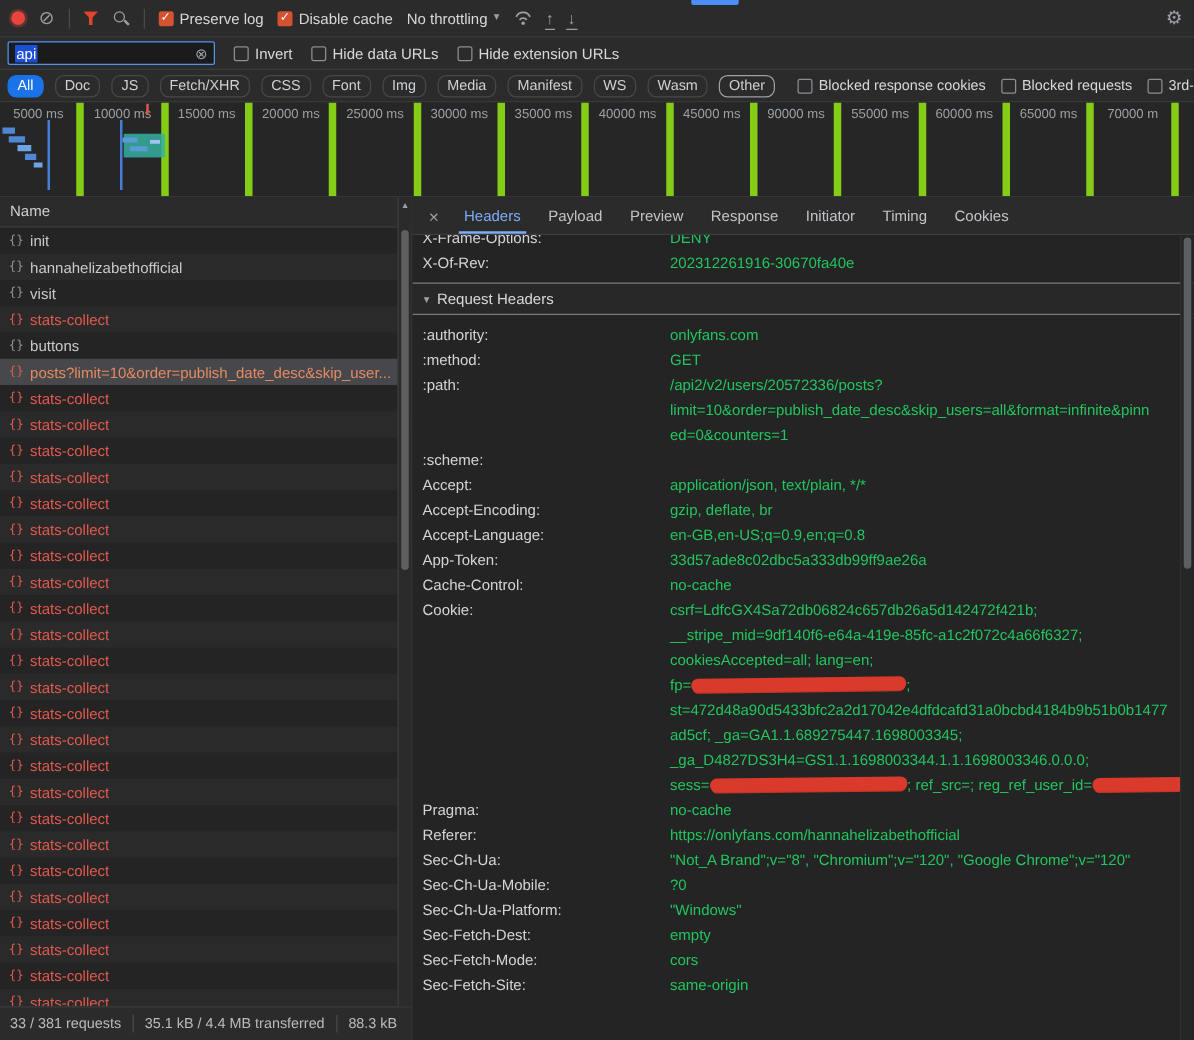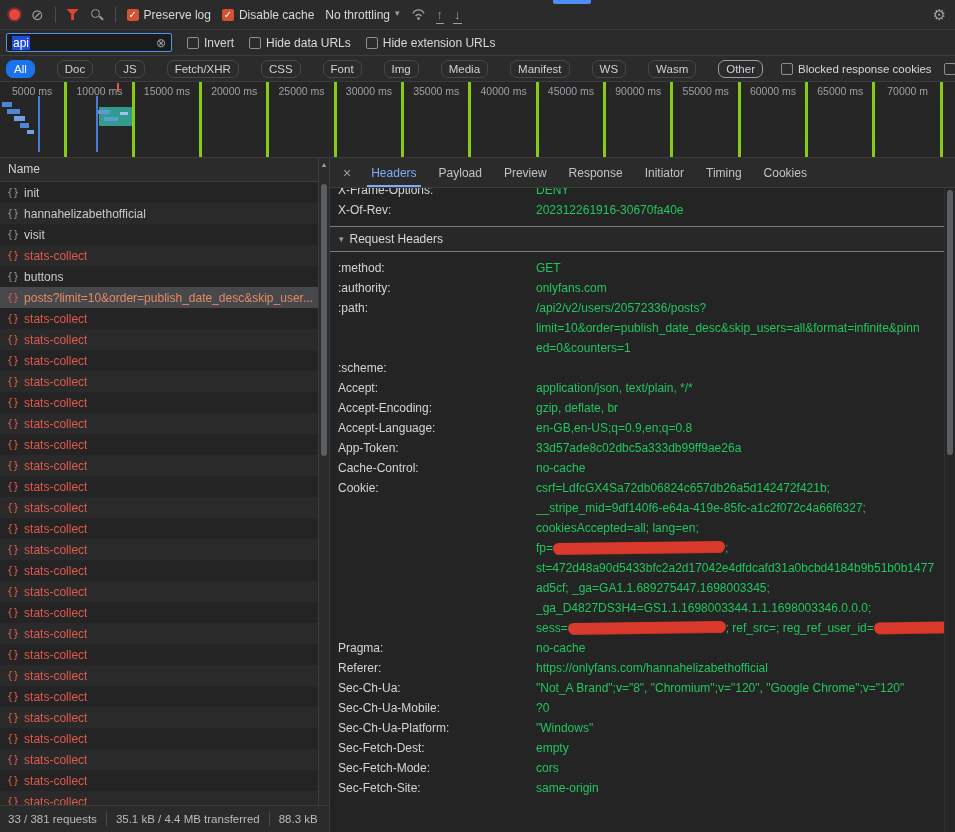--- a/index.html
+++ b/index.html
@@ -30,30 +30,30 @@
   .spacer{flex:1}
   .blue-bar{position:absolute;left:553px;top:0;width:38px;height:4px;background:#4d8df6;border-radius:0 0 2px 2px}
   .gear{font-size:15px}
 
   
   .filter-input{display:flex;align-items:center;width:166px;height:19px;background:#1b1b1b;border:1px solid #5193f1;border-radius:2px;padding:0 5px;gap:4px;cursor:text}
   .filter-text{background:#1d4ed8;color:#fff;padding:0 1px}
   .clear-x{margin-left:auto;color:#9aa0a6;font-size:12px;cursor:pointer;line-height:1}
 
   
-  .pills{display:flex;align-items:flex-start;gap:22px}
+  .pills{display:flex;align-items:flex-start;gap:9px}
   .pill{font:11.5px "Liberation Sans",sans-serif;color:#cdd1d5;background:transparent;border:1px solid #45484b;border-radius:7px;padding:2px 7px;cursor:pointer;white-space:nowrap}
   .pill.selected{background:#1a73e8;border-color:#1a73e8;color:#fff}
   .pill.outlined{border-color:#9aa0a6}
   .tbar3 .cbs{display:flex;gap:12px;margin-left:8px;font-size:11.5px}
 
   
   .timeline{height:76px;border-bottom:1px solid #3c3c3c;background:#262626;position:relative;overflow:hidden;flex:0 0 auto;cursor:ew-resize}
   .tl-cols{display:flex;height:100%}
-  .tl-col{flex:0 0 67.35px;border-right:3px solid #84cc16;padding-top:3px;display:flex;justify-content:center;align-items:flex-start}
+  .tl-col{flex:0 0 67.35px;border-right:6px solid #84cc16;padding-top:3px;display:flex;justify-content:center;align-items:flex-start}
   .tl-label{font-size:10.5px;color:#9aa0a6;white-space:nowrap}
   .wf{position:absolute}
 
   
   .main{flex:1;display:flex;min-height:0}
   .left{flex:0 0 330px;width:330px;display:flex;flex-direction:column;border-right:1px solid #3c3c3c;position:relative;background:#242424;min-height:0}
   .name-header{height:24px;line-height:23px;padding:0 8px;background:#2b2b2b;border-bottom:1px solid #3c3c3c;color:#cdd1d5;flex:0 0 auto;cursor:pointer}
   .list-rows{flex:1;overflow:hidden;min-height:0}
   .lrow{height:21px;display:flex;align-items:center;gap:5px;padding:0 7px;white-space:nowrap;cursor:pointer;color:#c7cacd}
   .lrow:nth-child(even){background:#2a2a2a}
@@ -413,26 +413,26 @@
               <span class="hkey">X-Of-Rev:</span>
               <span class="hval">202312261916-30670fa40e</span>
             </div>
           </div>
         <div class="section-head">
           <span class="tri">▾</span>
           <span>Request Headers</span>
         </div>
         <div>
             <div class="hrow">
+              <span class="hkey">:authority:</span>
+              <span class="hval">onlyfans.com</span>
+            </div>
+            <div class="hrow">
               <span class="hkey">:method:</span>
               <span class="hval">GET</span>
-            </div>
-            <div class="hrow">
-              <span class="hkey">:authority:</span>
-              <span class="hval">onlyfans.com</span>
             </div>
             <div class="hrow">
               <span class="hkey">:path:</span>
               <span class="hval">
                 <div class="vline"><span>/api2/v2/users/20572336/posts?</span></div>
                 <div class="vline"><span>limit=10&amp;order=publish_date_desc&amp;skip_users=all&amp;format=infinite&amp;pinn</span></div>
                 <div class="vline"><span>ed=0&amp;counters=1</span></div>
               </span>
             </div>
             <div class="hrow">

